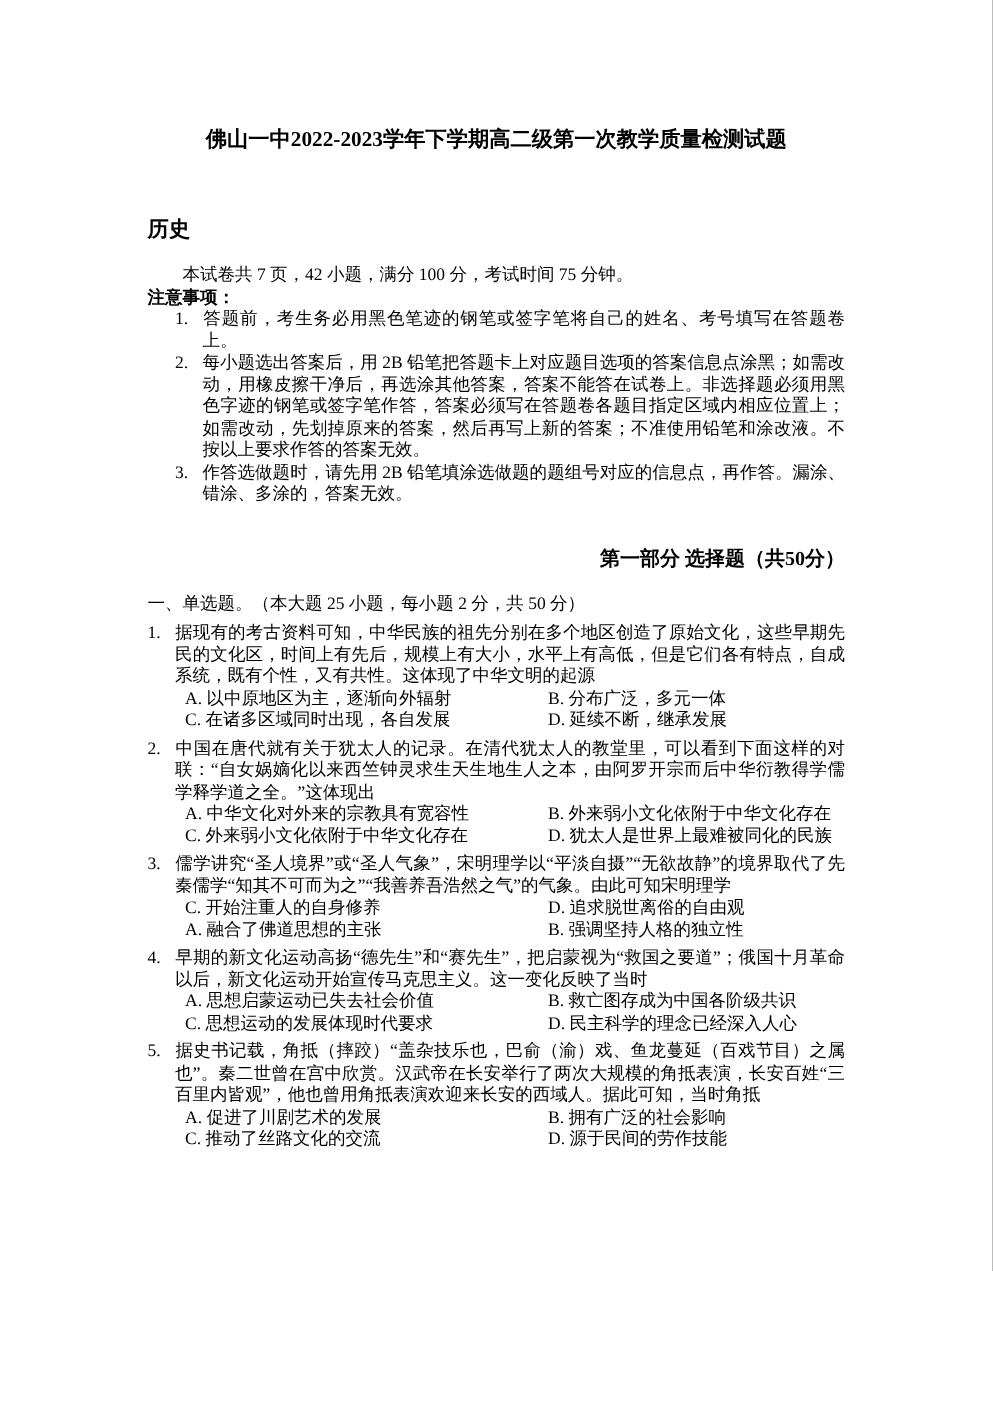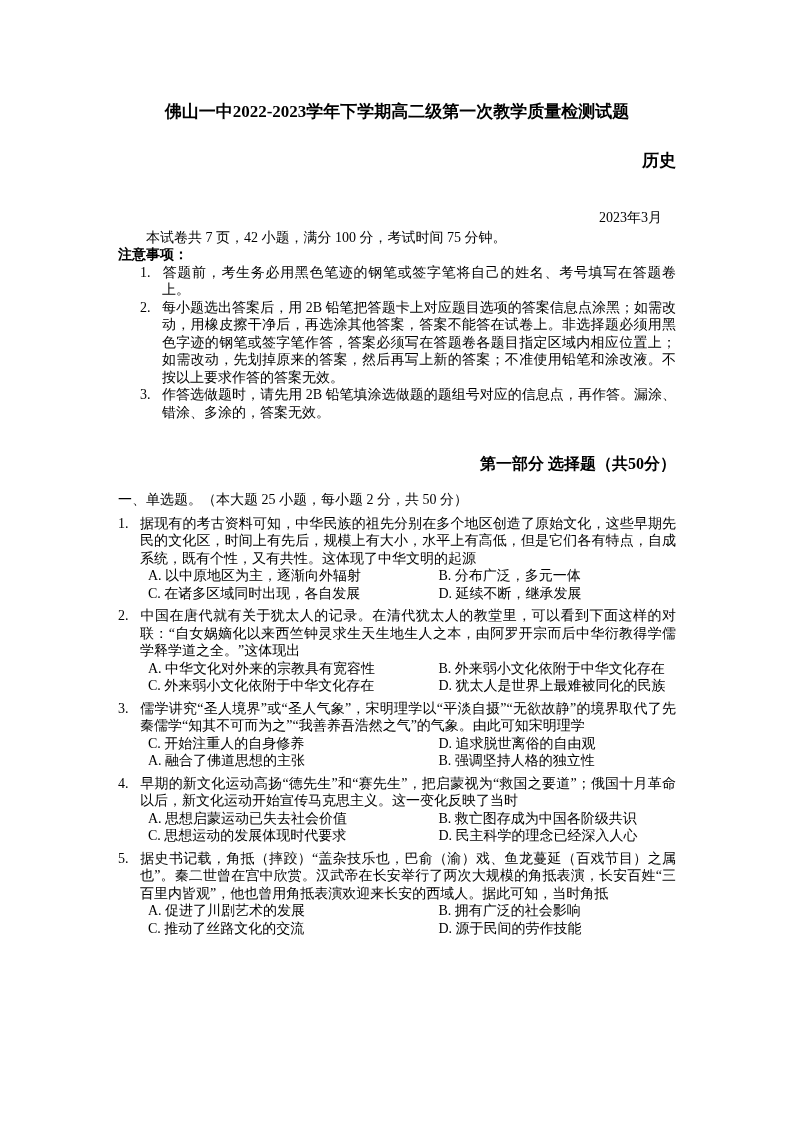--- a/index.html
+++ b/index.html
@@ -5,25 +5,25 @@
   * { margin:0; padding:0; box-sizing:border-box; }
   html,body { background:#888; }
   body { width:794px; margin:0 auto; font-family:"Liberation Serif","DejaVu Serif",serif; color:#000; }
   .page {
     width:794px; height:1123px; background:#ffffff;
     padding:100px 118px 40px 118px; overflow:hidden;
     font-size:14px; line-height:17.5px;
   }
   .exam-title {
     font-size:17px; line-height:24px; font-weight:bold;
-    text-align:center; margin-bottom:25px;
+    text-align:center; margin-bottom:48px;
   }
   .subject-title {
     font-size:17px; line-height:24px; font-weight:bold;
-    text-align:right; margin-bottom:36px;
+    text-align:left; margin-bottom:16px;
   }
   .exam-date { text-align:right; padding-right:14px; }
   .intro { text-indent:28px; margin-top:2px; }
   .notice-label { font-weight:bold; }
   .notice-list { margin-left:22px; }
   .notice-item { padding-left:22px; text-indent:-22px; text-align:justify; }
   .marker { display:inline-block; width:22px; text-indent:0; }
   .section-title {
     text-align:right; font-weight:bold; font-size:16px; line-height:22px;
     margin-top:32px; margin-bottom:16px;
@@ -35,21 +35,20 @@
   .opt-row { display:flex; padding-left:30px; }
   .opt { white-space:nowrap; }
   .opt-a { width:55%; }
 </style>
 </head>
 <body>
 
 <div class="page">
   <div class="exam-title">佛山一中2022-2023学年下学期高二级第一次教学质量检测试题</div>
   <div class="subject-title">历史</div>
-  <div class="exam-date">2023年3月</div>
   <div class="intro">本试卷共 7 页，42 小题，满分 100 分，考试时间 75 分钟。</div>
   <div class="notice-label">注意事项：</div>
   <div class="notice-list" id="notice-list">
       <div class="notice-item"><span class="marker">1.</span>答题前，考生务必用黑色笔迹的钢笔或签字笔将自己的姓名、考号填写在答题卷上。</div>
       <div class="notice-item"><span class="marker">2.</span>每小题选出答案后，用 2B 铅笔把答题卡上对应题目选项的答案信息点涂黑；如需改动，用橡皮擦干净后，再选涂其他答案，答案不能答在试卷上。非选择题必须用黑色字迹的钢笔或签字笔作答，答案必须写在答题卷各题目指定区域内相应位置上；如需改动，先划掉原来的答案，然后再写上新的答案；不准使用铅笔和涂改液。不按以上要求作答的答案无效。</div>
       <div class="notice-item"><span class="marker">3.</span>作答选做题时，请先用 2B 铅笔填涂选做题的题组号对应的信息点，再作答。漏涂、错涂、多涂的，答案无效。</div>
     </div>
   <div class="section-title">第一部分 选择题（共50分）</div>
   <div class="subsection">一、单选题。（本大题 25 小题，每小题 2 分，共 50 分）</div>
   <div id="questions">

